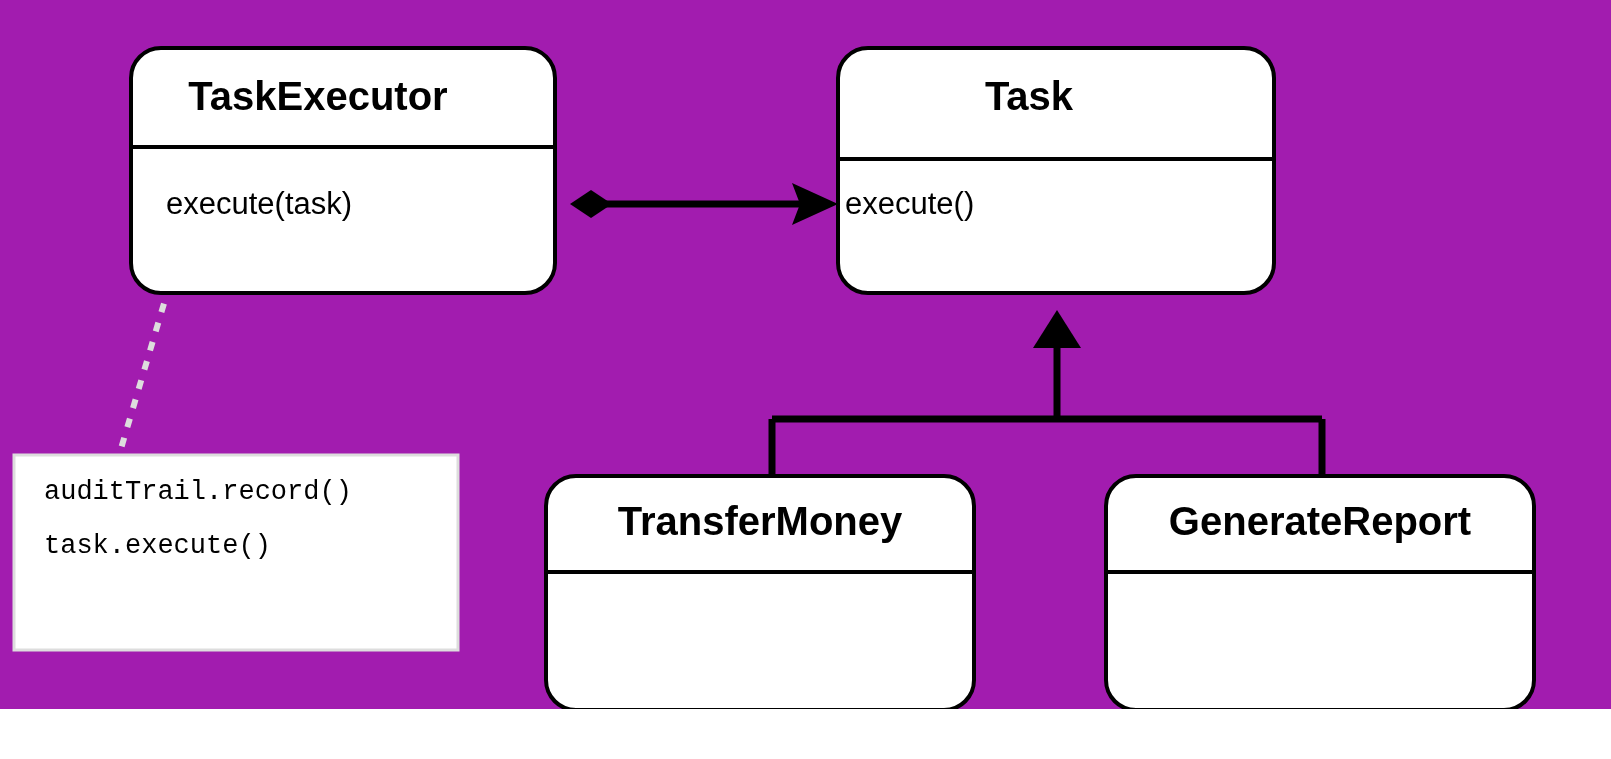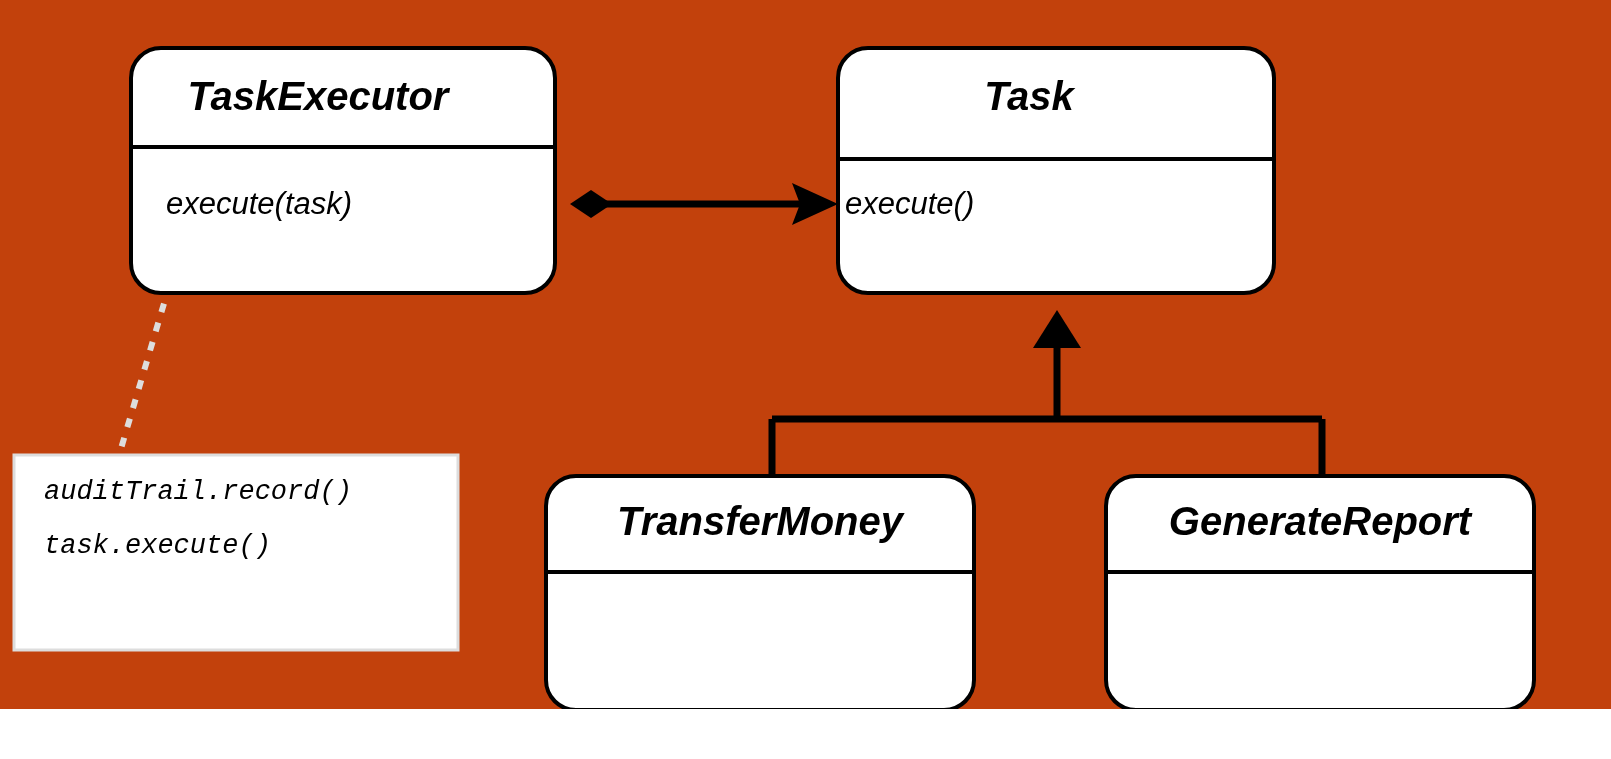--- a/index.html
+++ b/index.html
@@ -7,23 +7,22 @@
     padding: 0;
     background: #ffffff;
   }
   body {
     font-family: "Liberation Sans", sans-serif;
   }
   #canvas {
     position: relative;
     width: 1611px;
     height: 709px;
-    background: #c2410c;
+    background: #a21caf;
     overflow: hidden;
-    font-style: italic;
   }
   #diagram-svg {
     position: absolute;
     left: 0;
     top: 0;
     width: 1611px;
     height: 759px;
   }
   .cls-title {
     font-family: "Liberation Sans", sans-serif;

